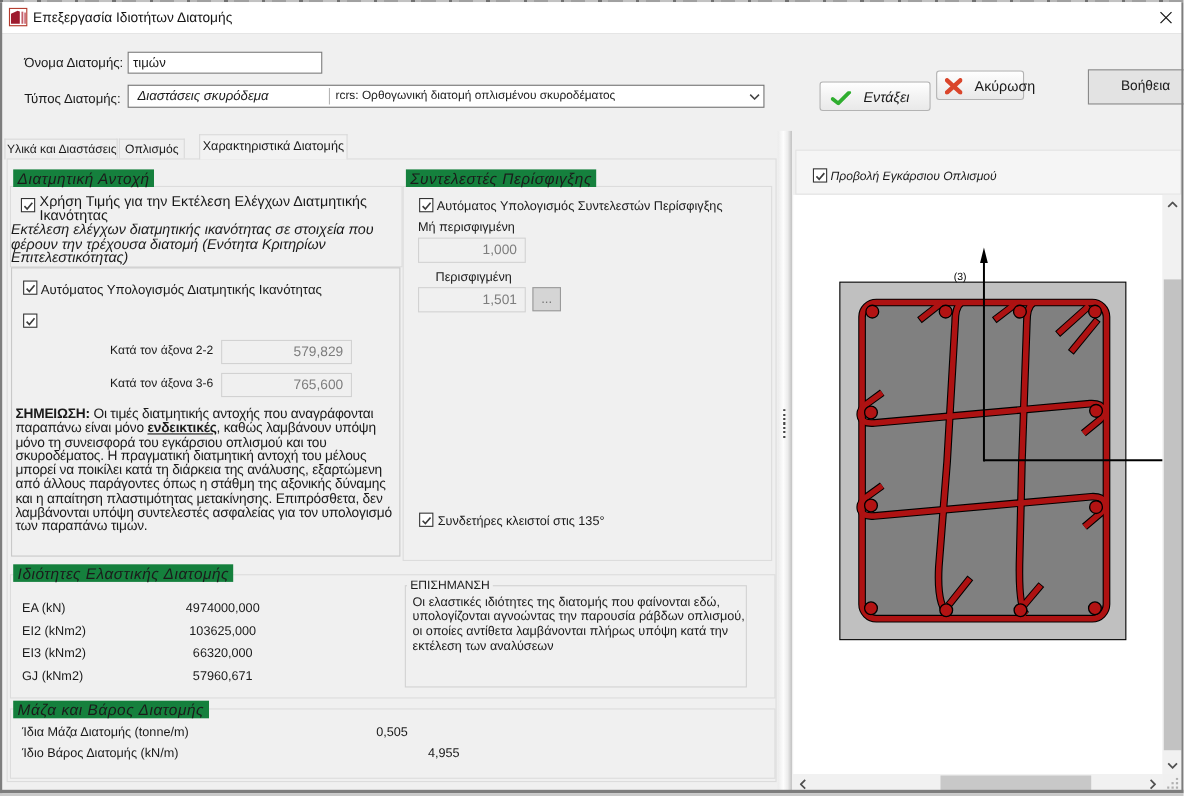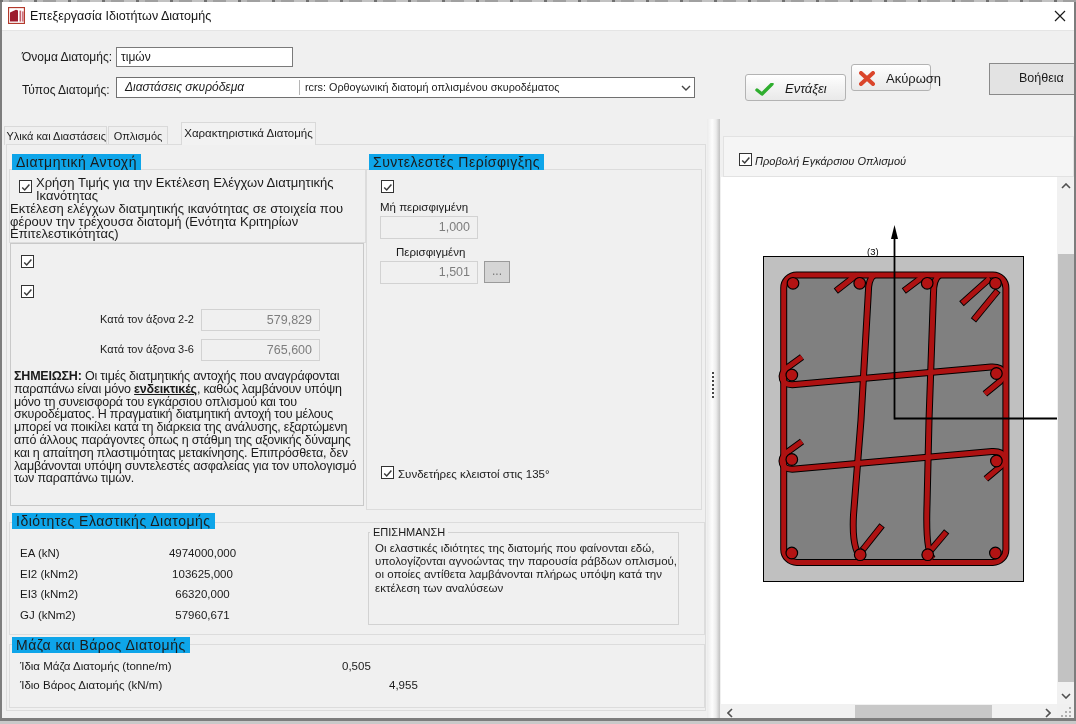--- a/index.html
+++ b/index.html
@@ -1,19 +1,19 @@
 <!DOCTYPE html>
 <html><head>
 <meta charset="utf-8">
 <style>
 * { margin:0; padding:0; box-sizing:border-box; }
 html,body { width:1076px; height:724px; overflow:hidden; }
 body { font-family:"Liberation Sans", sans-serif; color:#1a1a1a; background:#f0f0f0; position:relative; }
 .abs { position:absolute; }
-.grouptitle { font-size:14px; letter-spacing:0.5px; color:#1b1b1b; background:#0ea5e9; padding:0 4px; position:absolute; white-space:nowrap; }
+.grouptitle { font-size:14px; letter-spacing:0.5px; color:#1b1b1b; background:#15803d; padding:0 4px; position:absolute; white-space:nowrap;font-style:italic; }
 .groupbox { position:absolute; border:1px solid #dcdcdc; }
 .cb { position:absolute; width:13px; height:13px; background:#fff; border:1px solid #333; }
 .cb svg { position:absolute; left:0; top:0; }
 .lbl { position:absolute; font-size:11.5px; white-space:nowrap; }
 .dis-input { position:absolute; background:#f0f0f0; border:1px solid #d2d2d2; color:#7d7d7d; font-size:12.5px; text-align:right; }
 </style>
 </head>
 <body>
 
 <div class="abs" style="left:0;top:0;width:1076px;height:2px;background:repeating-linear-gradient(90deg,#707070 0 3px,#b8b8b8 3px 9px,#a0a0a0 9px 22px,#c2c2c2 22px 34px);"></div>
@@ -70,46 +70,48 @@
   <div class="abs" style="left:6px;top:142px;width:700px;height:567px;background:#f0f0f0;border:1px solid #dcdcdc;"></div>
 
   <div class="groupbox" style="left:9px;top:167px;width:357px;height:74px;"></div>
   <div class="grouptitle" style="left:12px;top:152px;">Διατμητική Αντοχή</div>
   <div class="cb" style="left:19px;top:178px;">
       <svg width="11" height="11" viewBox="0 0 11 11">
         <path d="M2.2 6.4 L4.7 9 L9.4 3.4" fill="none" stroke="#3c3c3c" stroke-width="1.5"></path>
       </svg>
     </div>
   <div class="lbl" style="left:36px;top:175px;font-size:13px;line-height:12.8px;">Χρήση Τιμής για την Εκτέλεση Ελέγχων Διατμητικής<br>Ικανότητας</div>
-  <div class="lbl" style="left:10px;top:201px;font-size:13px;line-height:12.6px;">Εκτέλεση ελέγχων διατμητικής ικανότητας σε στοιχεία που<br>φέρουν την τρέχουσα διατομή (Ενότητα Κριτηρίων<br>Επιτελεστικότητας)</div>
+  <div class="lbl" style="left:10px;top:201px;font-size:13px;line-height:12.6px;font-style:italic;">Εκτέλεση ελέγχων διατμητικής ικανότητας σε στοιχεία που<br>φέρουν την τρέχουσα διατομή (Ενότητα Κριτηρίων<br>Επιτελεστικότητας)</div>
 
   <div class="abs" style="left:10px;top:241px;width:354px;height:263px;border:1px solid #c9c9c9;"></div>
   <div class="cb" style="left:21px;top:253px;">
       <svg width="11" height="11" viewBox="0 0 11 11">
         <path d="M2.2 6.4 L4.7 9 L9.4 3.4" fill="none" stroke="#3c3c3c" stroke-width="1.5"></path>
       </svg>
     </div>
+  <div class="lbl" style="left:37px;top:254px;font-size:12px;">Αυτόματος Υπολογισμός Διατμητικής Ικανότητας</div>
   <div class="cb" style="left:21px;top:283px;">
       <svg width="11" height="11" viewBox="0 0 11 11">
         <path d="M2.2 6.4 L4.7 9 L9.4 3.4" fill="none" stroke="#3c3c3c" stroke-width="1.5"></path>
       </svg>
     </div>
   <div class="lbl" style="left:100px;top:311px;font-size:11px;">Κατά τον άξονα 2-2</div>
   <div class="dis-input" style="left:201px;top:307px;width:119px;height:22px;line-height:20px;padding-right:7px;">579,829</div>
   <div class="lbl" style="left:100px;top:341px;font-size:11px;">Κατά τον άξονα 3-6</div>
   <div class="dis-input" style="left:201px;top:337px;width:119px;height:22px;line-height:20px;padding-right:7px;">765,600</div>
   <div class="lbl" style="left:14px;top:368px;font-size:12.5px;line-height:12.8px;letter-spacing:-0.2px;"><b>ΣΗΜΕΙΩΣΗ:</b> Οι τιμές διατμητικής αντοχής που αναγράφονται<br>παραπάνω είναι μόνο <b><u>ενδεικτικές</u></b>, καθώς λαμβάνουν υπόψη<br>μόνο τη συνεισφορά του εγκάρσιου οπλισμού και του<br>σκυροδέματος. Η πραγματική διατμητική αντοχή του μέλους<br>μπορεί να ποικίλει κατά τη διάρκεια της ανάλυσης, εξαρτώμενη<br>από άλλους παράγοντες όπως η στάθμη της αξονικής δύναμης<br>και η απαίτηση πλαστιμότητας μετακίνησης. Επιπρόσθετα, δεν<br>λαμβάνονται υπόψη συντελεστές ασφαλείας για τον υπολογισμό<br>των παραπάνω τιμών.</div>
 
   <div class="groupbox" style="left:366px;top:167px;width:336px;height:341px;"></div>
   <div class="grouptitle" style="left:369px;top:152px;">Συντελεστές Περίσφιγξης</div>
   <div class="cb" style="left:381px;top:178px;">
       <svg width="11" height="11" viewBox="0 0 11 11">
         <path d="M2.2 6.4 L4.7 9 L9.4 3.4" fill="none" stroke="#3c3c3c" stroke-width="1.5"></path>
       </svg>
     </div>
+  <div class="lbl" style="left:397px;top:180px;">Αυτόματος Υπολογισμός Συντελεστών Περίσφιγξης</div>
   <div class="lbl" style="left:380px;top:199px;">Μή περισφιγμένη</div>
   <div class="dis-input" style="left:380px;top:214px;width:98px;height:23px;line-height:21px;padding-right:7px;">1,000</div>
   <div class="lbl" style="left:380px;top:244px;padding-left:16px;">Περισφιγμένη</div>
   <div class="dis-input" style="left:380px;top:259px;width:98px;height:23px;line-height:21px;padding-right:7px;">1,501</div>
   <div class="abs" style="left:484px;top:259px;width:26px;height:22px;background:#d5d5d5;border:1px solid #9a9a9a;color:#777;font-size:12px;text-align:center;line-height:18px;">...</div>
   <div class="cb" style="left:381px;top:464px;">
       <svg width="11" height="11" viewBox="0 0 11 11">
         <path d="M2.2 6.4 L4.7 9 L9.4 3.4" fill="none" stroke="#3c3c3c" stroke-width="1.5"></path>
       </svg>
     </div>

